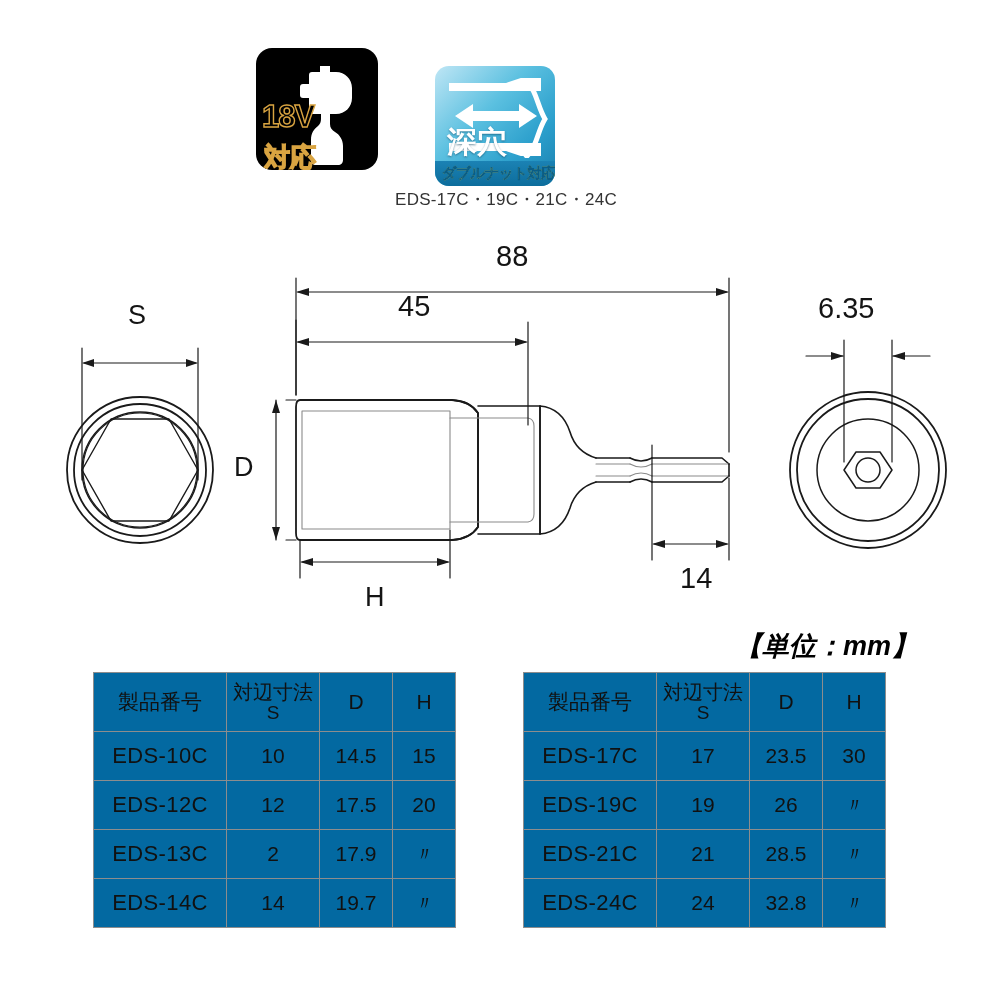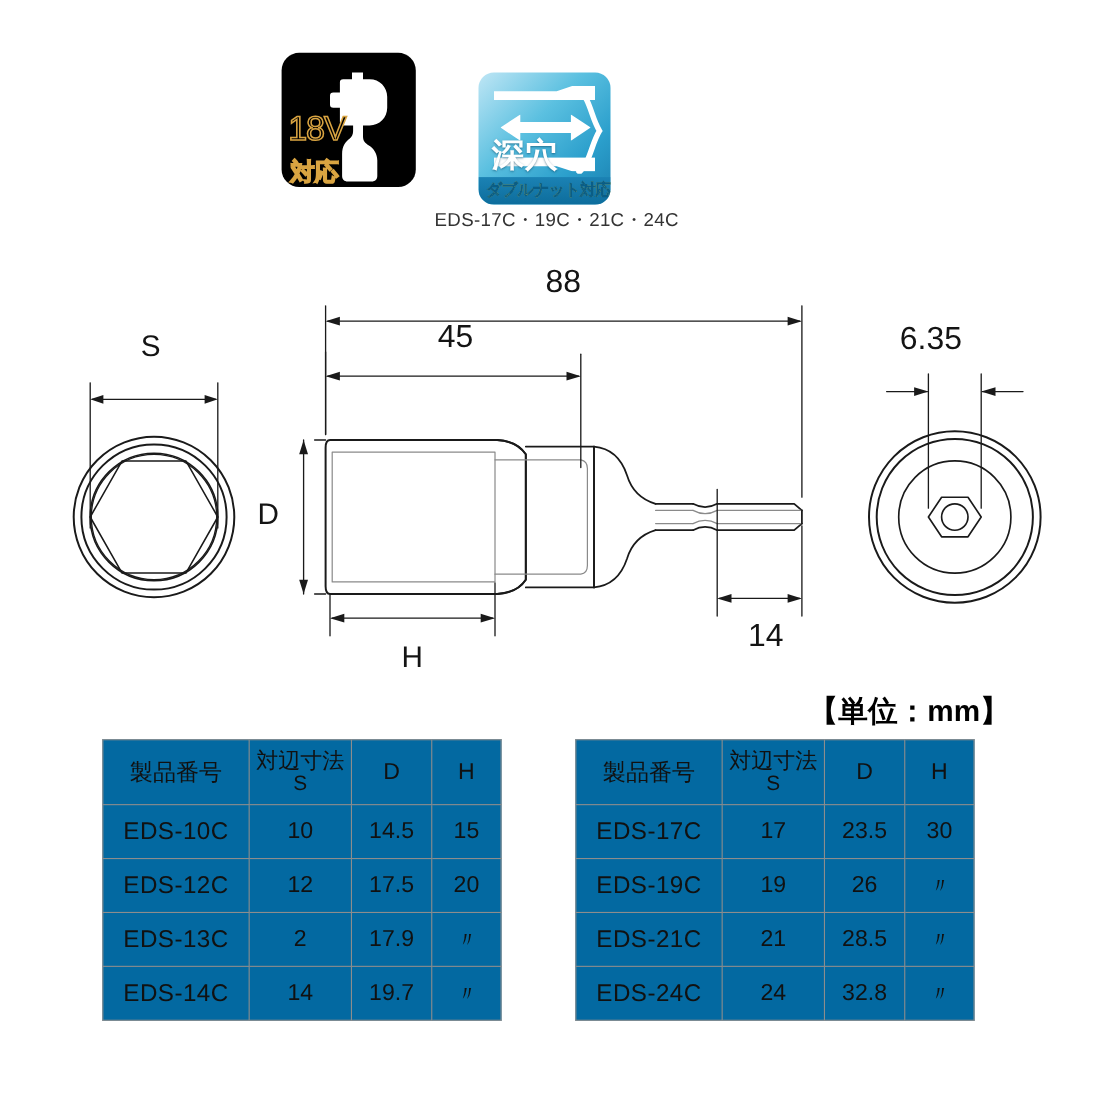--- a/index.html
+++ b/index.html
@@ -16,28 +16,28 @@
 
   .badge18{
     position:absolute;left:256px;top:48px;width:122px;height:122px;
     background:#000;border-radius:16px;overflow:hidden;
   }
   .badge18 .driver{
     position:absolute;right:8px;top:6px;width:74px;height:112px;
   }
   .badge18 .b18-line1{
     position:absolute;left:6px;top:52px;width:80px;height:34px;
-    font-size:31px;font-weight:normal;line-height:34px;letter-spacing:-1px;
+    font-size:31px;font-weight:bold;line-height:34px;letter-spacing:-1px;
     color:#000;
     -webkit-text-stroke:1.4px #d9a441;
     text-align:left;
   }
   .badge18 .b18-line2{
     position:absolute;left:8px;top:92px;width:80px;height:34px;
-    font-size:22px;font-weight:bold;line-height:34px;letter-spacing:0px;
+    font-size:26px;font-weight:bold;line-height:34px;letter-spacing:0px;
     color:#000;
     -webkit-text-stroke:1.4px #d9a441;
     text-align:left;
   }
 
   .badgeDeep{
     position:absolute;left:435px;top:50px;width:120px;height:120px;
     border-radius:14px;overflow:hidden;
     background:linear-gradient(135deg,#bfe6f5 0%,#5bc0e0 40%,#2b9fcc 72%,#1b7fae 100%);
     margin-top:16px;
@@ -79,20 +79,21 @@
   
   .drawing{position:absolute;left:0;top:230px;width:1001px;height:410px;}
   .dimlabel{position:absolute;font-size:27px;color:#141414;white-space:nowrap;}
   .dimlabel.big{font-size:29px;}
 
   
   .unit{
     position:absolute;left:735px;top:628px;
     font-size:27px;font-weight:bold;letter-spacing:0px;color:#000;
     white-space:nowrap;
+    font-style:italic;
   }
 
   
   table.spec{
     position:absolute;border-collapse:collapse;
     font-size:21px;color:#111;background:#0369a1;
   }
   table.spec td,table.spec th{
     border:1px solid #8d8d8d;text-align:center;font-weight:normal;
     padding:0;height:48px;vertical-align:middle;

